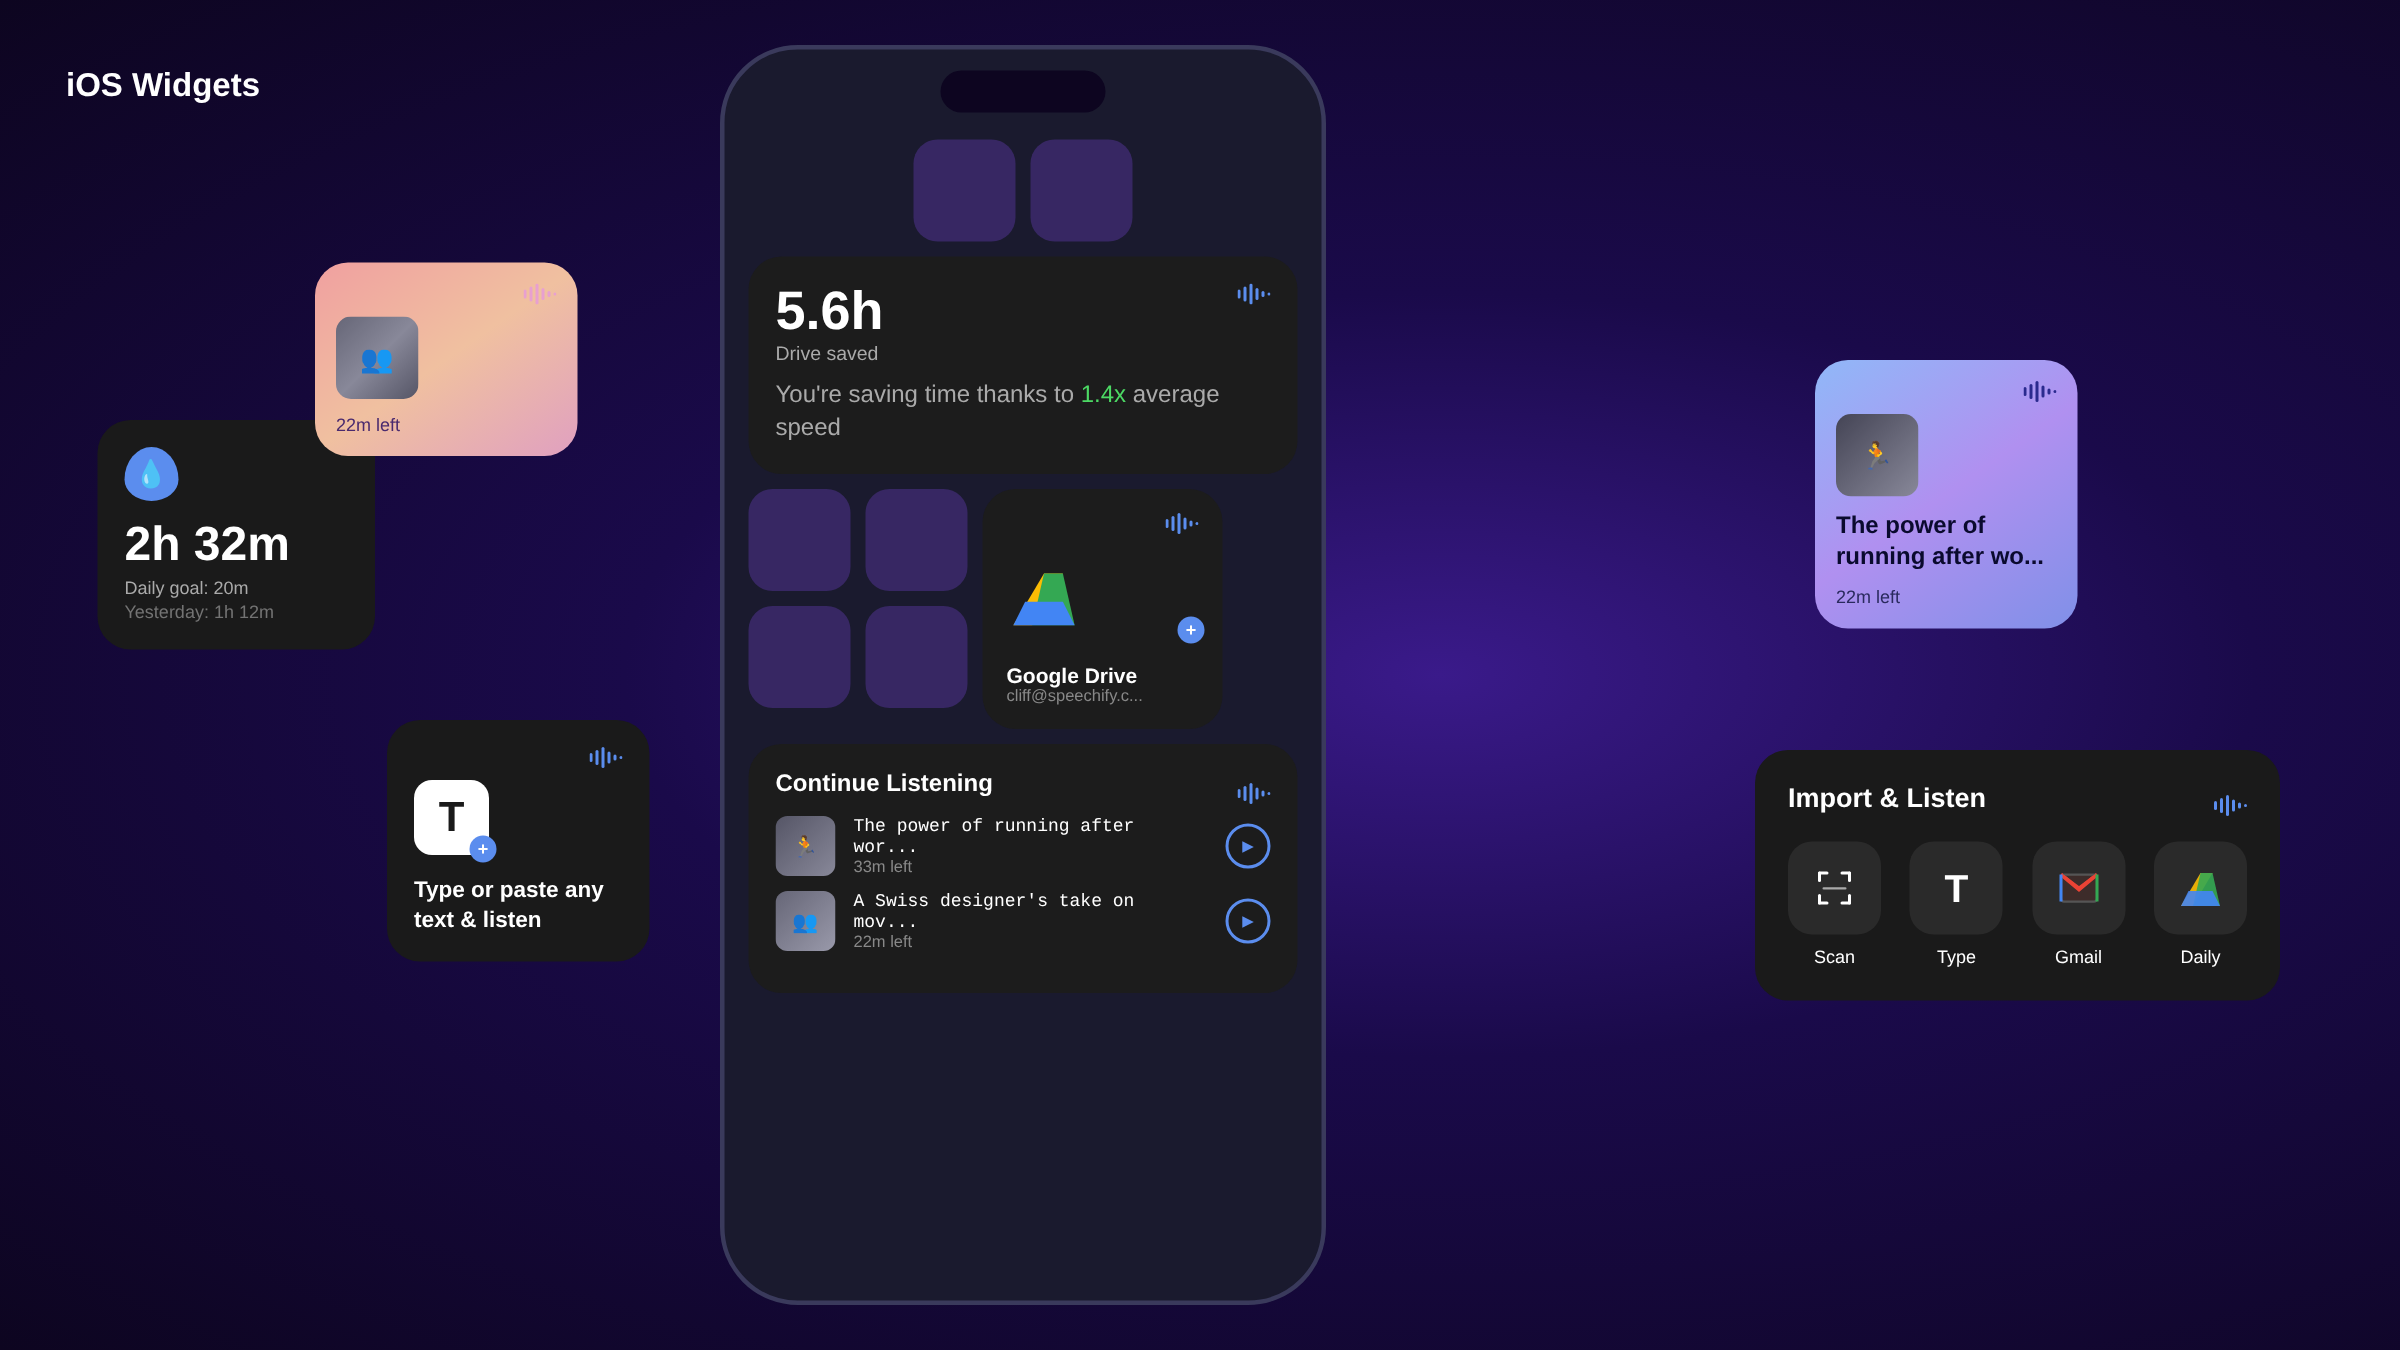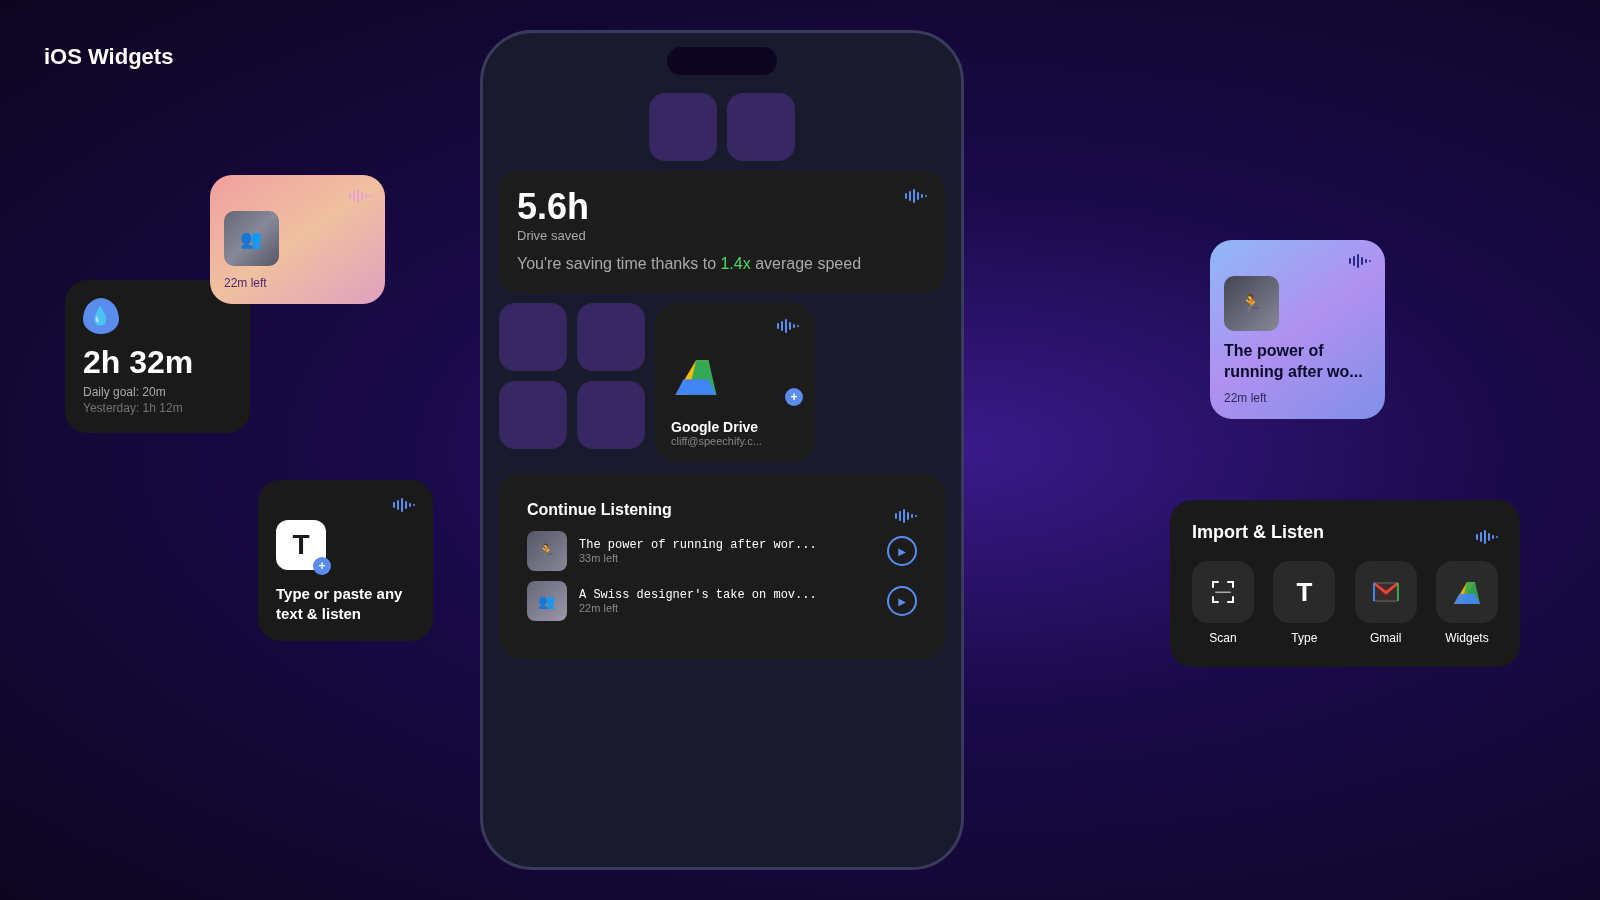--- a/index.html
+++ b/index.html
@@ -21,21 +21,21 @@
       font-size: 22px;
       font-weight: 600;
       color: white;
     }
 
     
     .phone-frame {
       position: absolute;
       left: 480px;
       top: 30px;
-      width: 484px;
+      width: 404px;
       height: 840px;
       background: #1a1a2e;
       border-radius: 52px;
       border: 3px solid #3a3a5c;
       overflow: hidden;
       display: flex;
       flex-direction: column;
       padding: 60px 16px 30px;
       gap: 10px;
     }
@@ -137,21 +137,21 @@
 
     .gdrive-email {
       font-size: 11px;
       color: #888;
     }
 
     
     .widget-continue-listening {
       background: #1c1c1c;
       border-radius: 22px;
-      padding: 28px;
+      padding: 18px;
       width: 100%;
       flex-shrink: 0;
     }
 
     .continue-title {
       font-size: 16px;
       font-weight: 600;
       color: white;
       margin-bottom: 12px;
     }
@@ -578,21 +578,21 @@
       <div class="import-icon-box">
         <svg width="30" height="28" viewBox="0 0 30 28" fill="none">
           <path d="M15 3 L28 25 H2 Z" fill="none"></path>
           <path d="M10 25 L2 11 L10 3 H20 L28 11 L20 25 Z" fill="none"></path>
 
           <path d="M15 4 L2 26 H10 L23 4 Z" fill="#FBBC04" opacity="0.9"></path>
           <path d="M23 4 L28 26 H10 L15 4 Z" fill="#34A853" opacity="0.9"></path>
           <path d="M2 26 H28 L23 16 H7 Z" fill="#4285F4" opacity="0.9"></path>
         </svg>
       </div>
-      <div class="import-label">Widgets</div>
+      <div class="import-label">Daily</div>
     </div>
   </div>
 </div>
 
 <div class="phone-frame">
   <div class="phone-notch"></div>
 
   <div class="grid-row">
     <div class="app-icon"></div>
     <div class="app-icon"></div>

